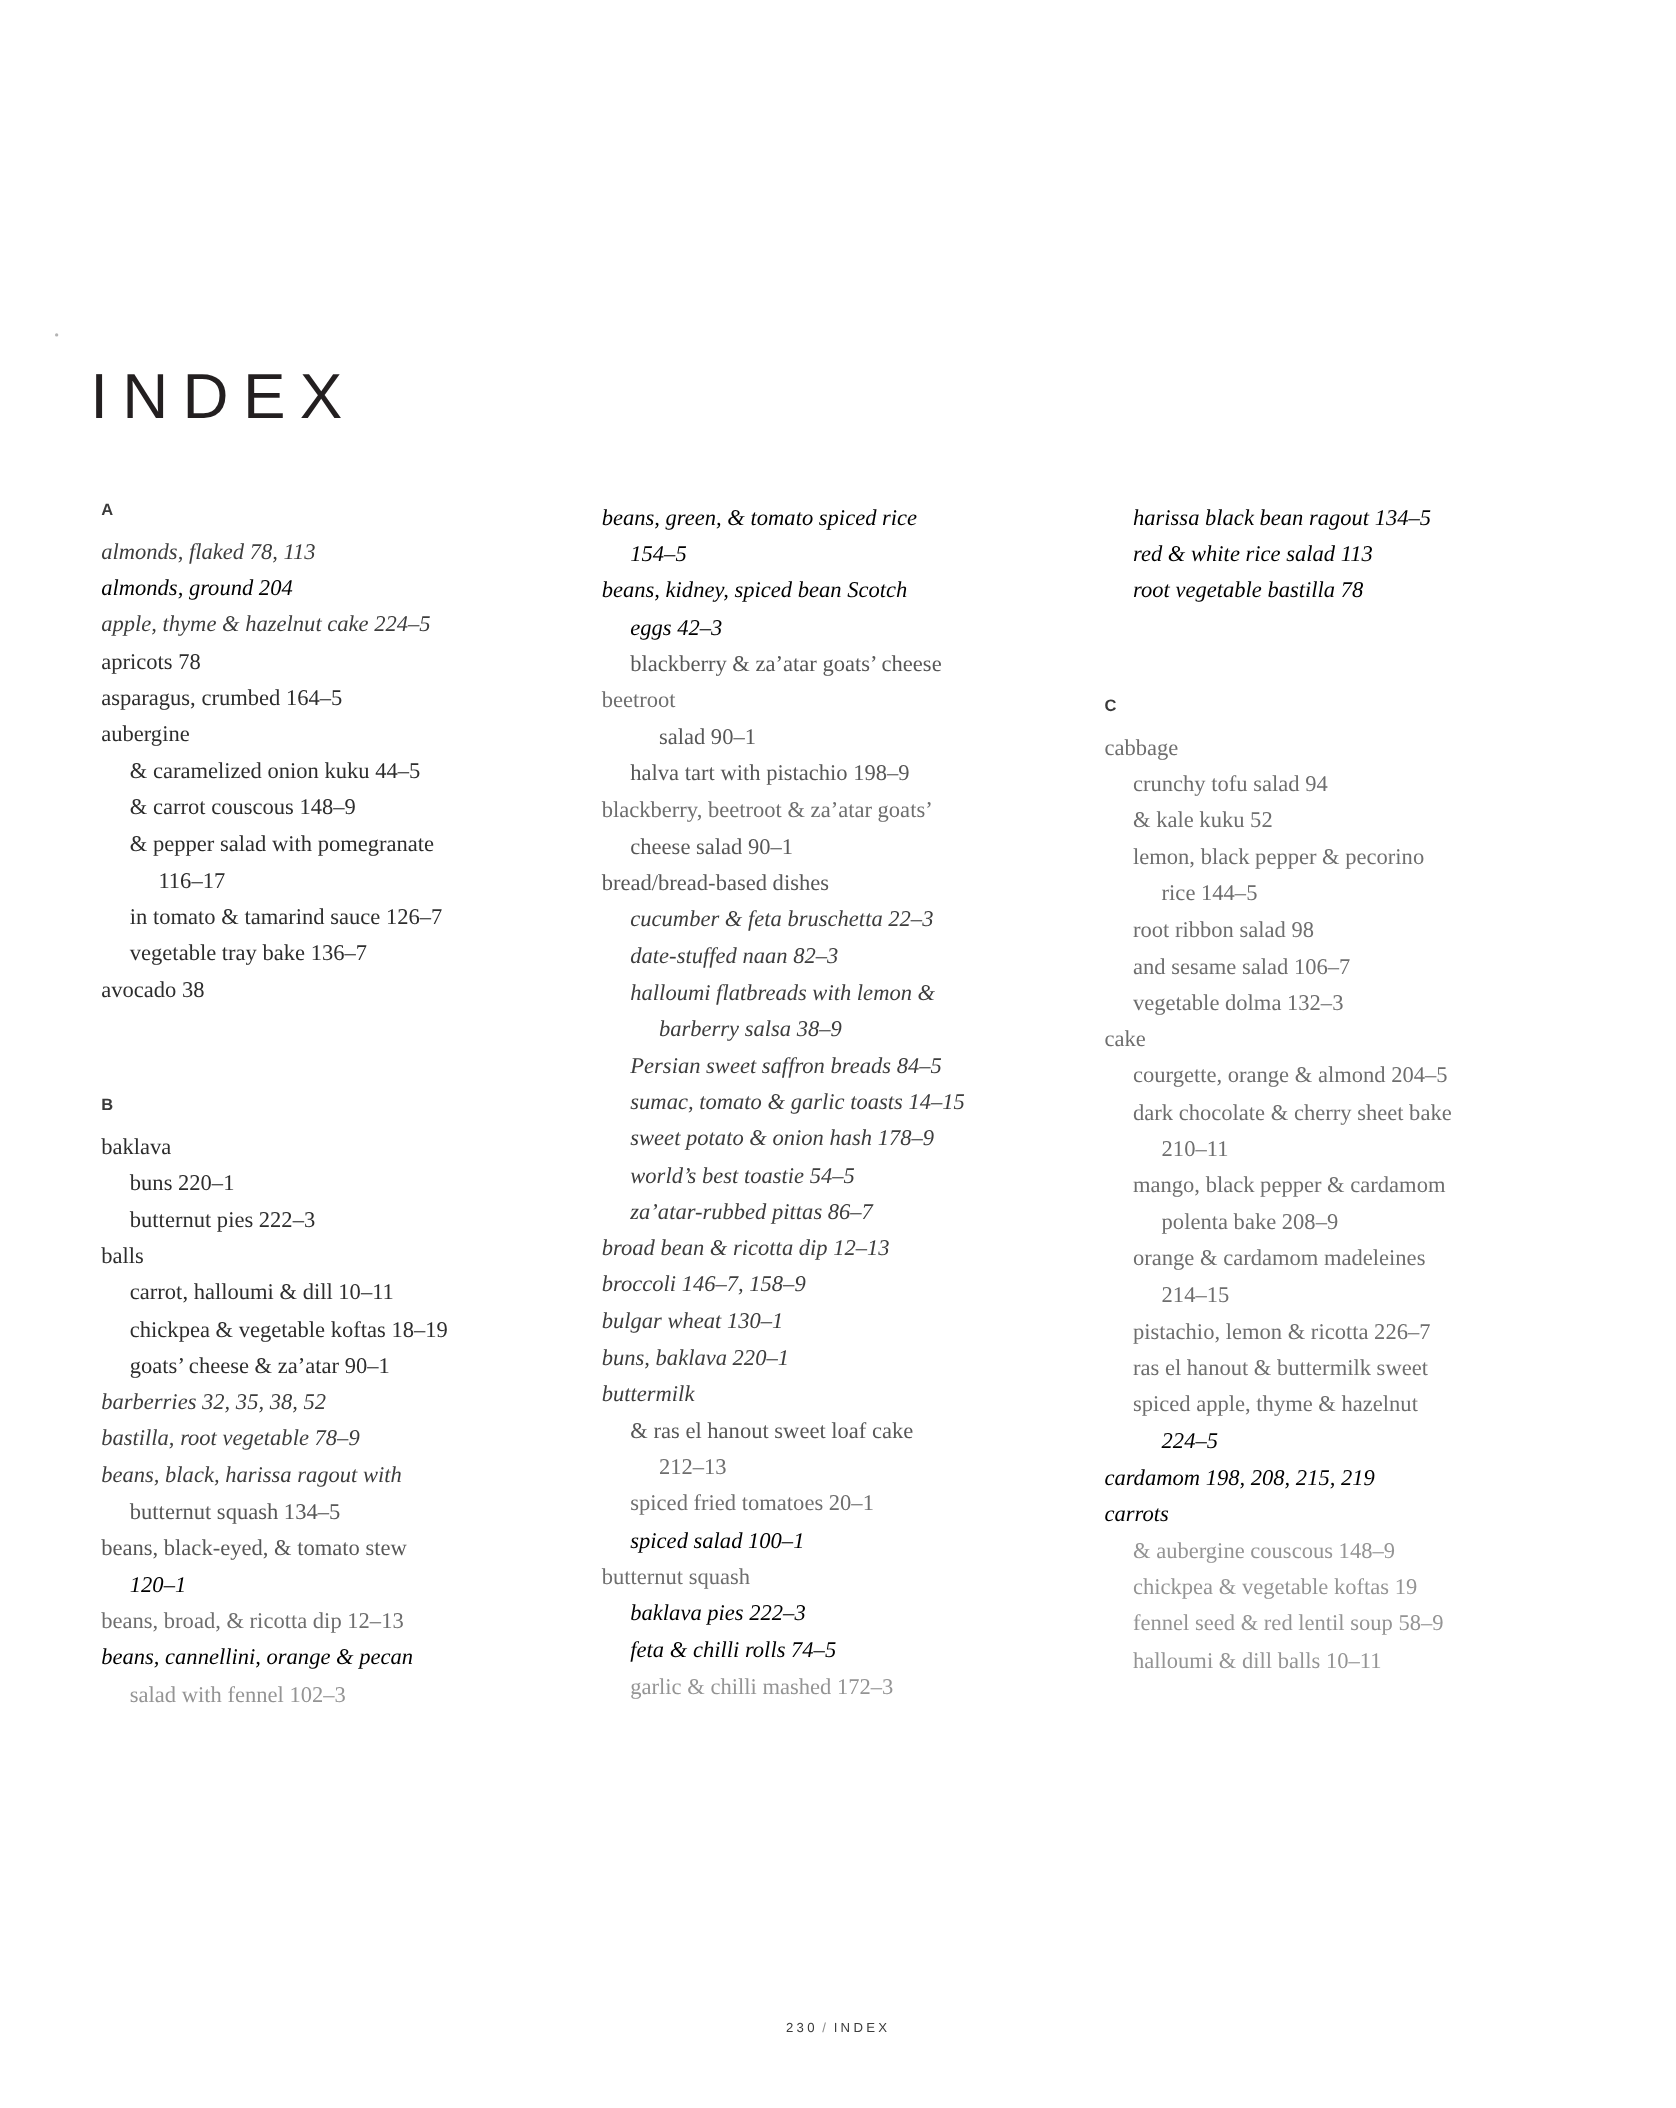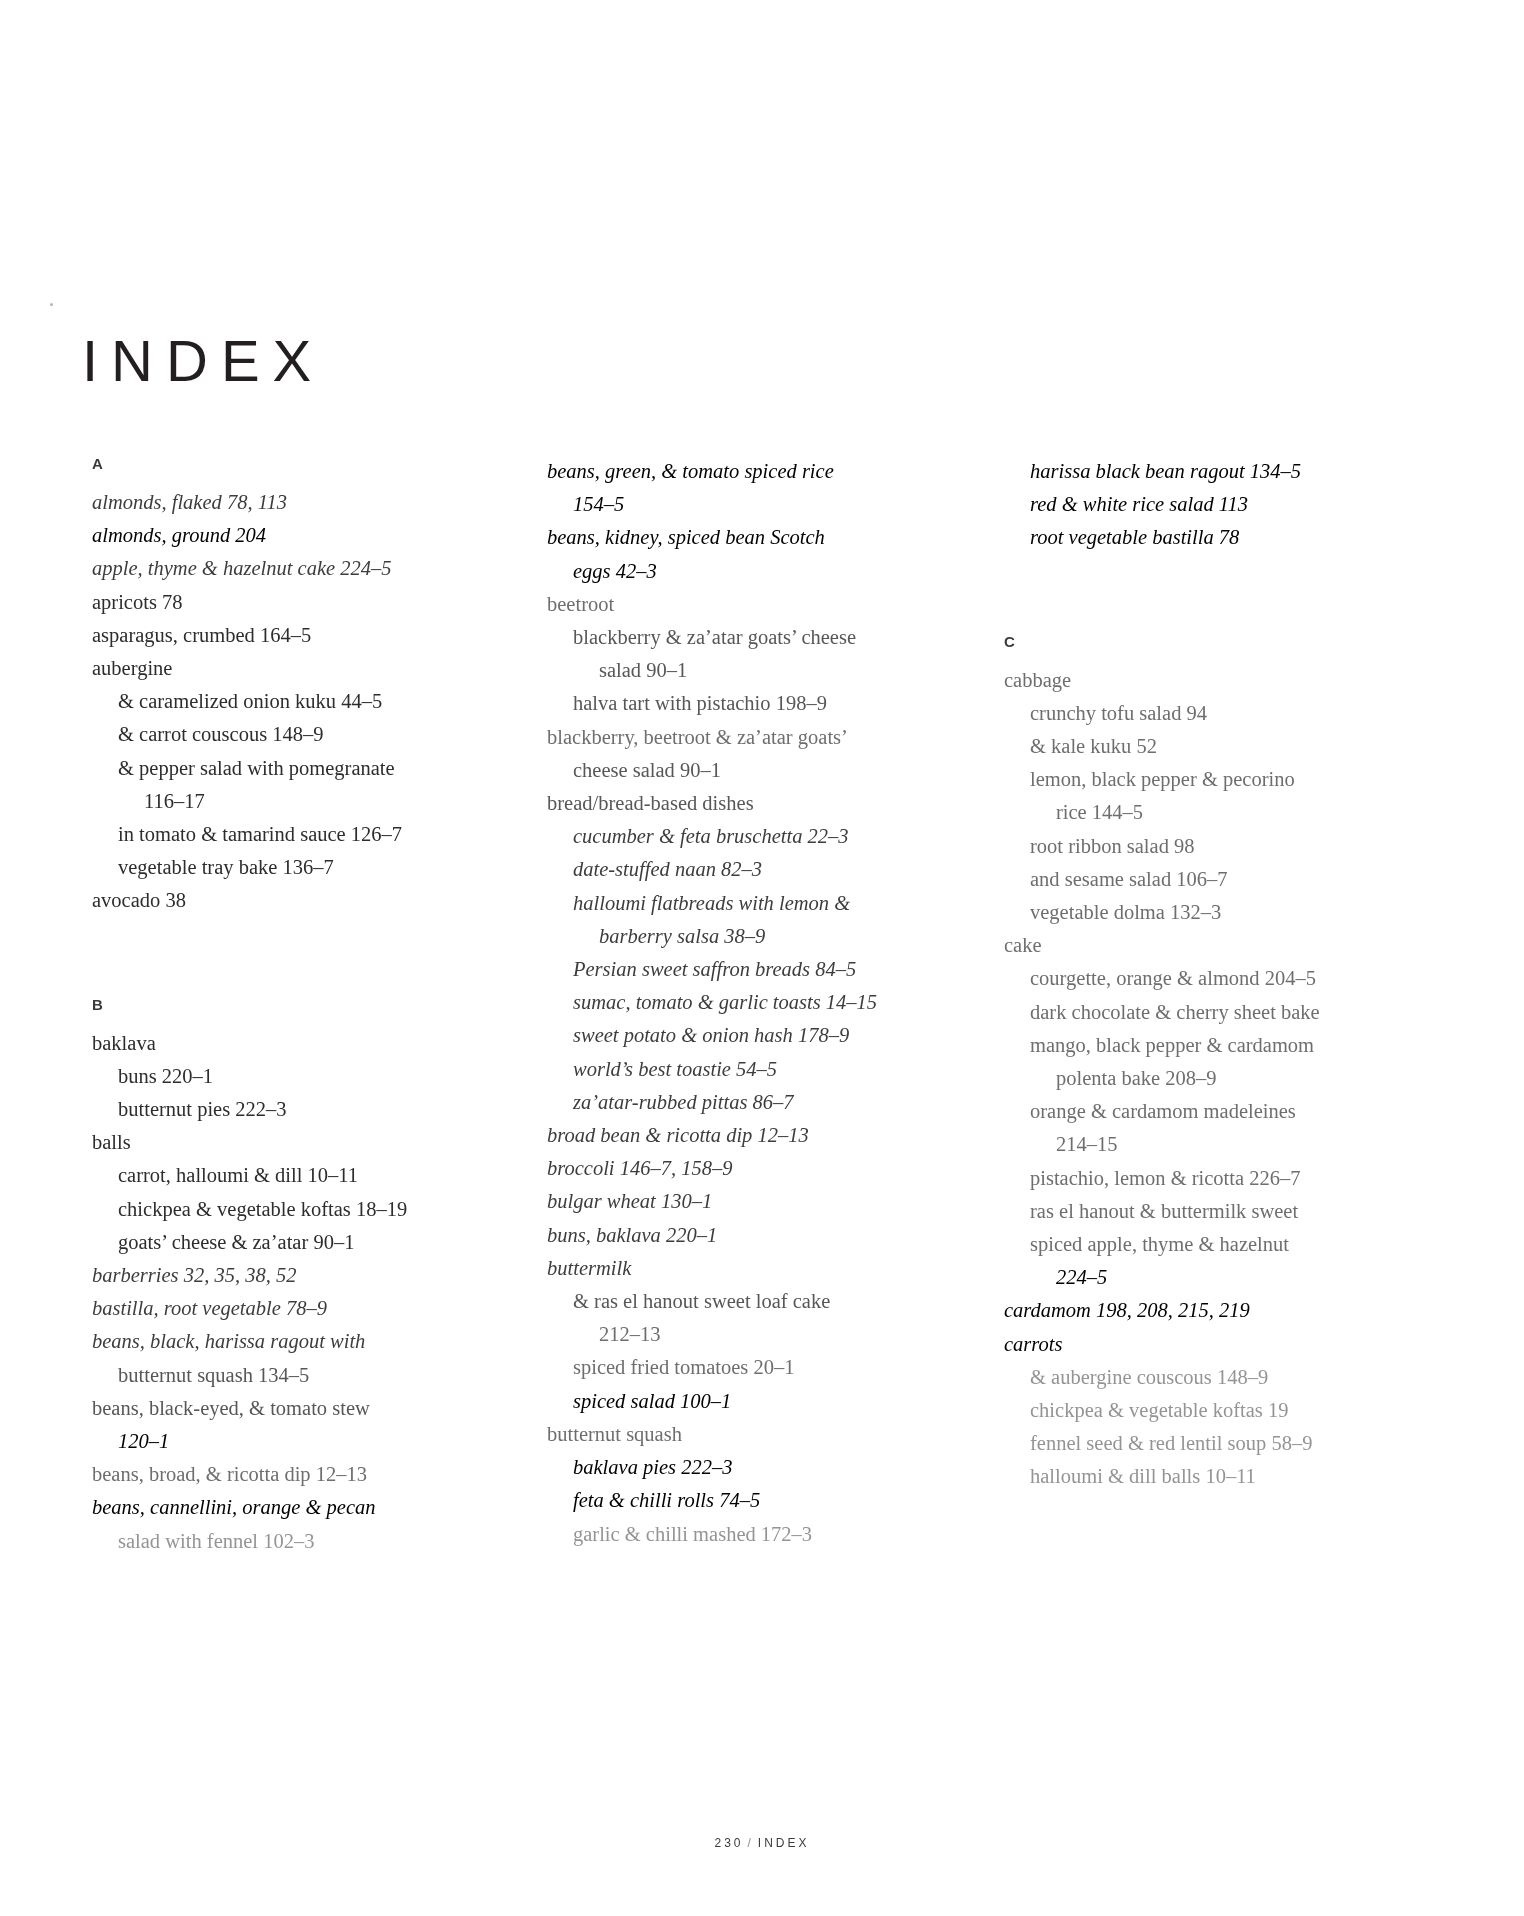--- a/index.html
+++ b/index.html
@@ -148,22 +148,22 @@
         <div class="entry cont0 f40">salad with fennel  102–3</div>
       </div>
     </div>
 
     <div class="col c2">
       <div>
         <div class="entry lvl0 f50">beans, green, &amp; tomato spiced rice</div>
         <div class="entry cont0 f50">154–5</div>
         <div class="entry lvl0 f50">beans, kidney, spiced bean Scotch</div>
         <div class="entry cont0 f50">eggs  42–3</div>
+        <div class="entry lvl1 f75">blackberry &amp; za’atar goats’ cheese</div>
         <div class="entry lvl0 f60">beetroot</div>
-        <div class="entry lvl1 f75">blackberry &amp; za’atar goats’ cheese</div>
         <div class="entry lvl2 f75">salad  90–1</div>
         <div class="entry lvl1 f75">halva tart with pistachio  198–9</div>
         <div class="entry lvl0 f60">blackberry, beetroot &amp; za’atar goats’</div>
         <div class="entry cont0 f75">cheese salad  90–1</div>
         <div class="entry lvl0 f75">bread/bread-based dishes</div>
         <div class="entry lvl1 f90">cucumber &amp; feta bruschetta  22–3</div>
         <div class="entry lvl1 f90">date-stuffed naan  82–3</div>
         <div class="entry lvl1 f90">halloumi flatbreads with lemon &amp;</div>
         <div class="entry lvl2 f90">barberry salsa  38–9</div>
         <div class="entry lvl1 f90">Persian sweet saffron breads  84–5</div>
@@ -200,20 +200,21 @@
         <div class="entry lvl1 f60">crunchy tofu salad  94</div>
         <div class="entry lvl1 f60">&amp; kale kuku  52</div>
         <div class="entry lvl1 f60">lemon, black pepper &amp; pecorino</div>
         <div class="entry lvl2 f60">rice  144–5</div>
         <div class="entry lvl1 f60">root ribbon salad  98</div>
         <div class="entry lvl1 f60">and sesame salad  106–7</div>
         <div class="entry lvl1 f60">vegetable dolma  132–3</div>
         <div class="entry lvl0 f60">cake</div>
         <div class="entry lvl1 f60">courgette, orange &amp; almond  204–5</div>
         <div class="entry lvl1 f60">dark chocolate &amp; cherry sheet bake</div>
+        <div class="entry lvl2 f60">210–11</div>
         <div class="entry lvl1 f60">mango, black pepper &amp; cardamom</div>
         <div class="entry lvl2 f60">polenta bake  208–9</div>
         <div class="entry lvl1 f60">orange &amp; cardamom madeleines</div>
         <div class="entry lvl2 f60">214–15</div>
         <div class="entry lvl1 f60">pistachio, lemon &amp; ricotta  226–7</div>
         <div class="entry lvl1 f60">ras el hanout &amp; buttermilk sweet</div>
         <div class="entry lvl1 f60">spiced apple, thyme &amp; hazelnut</div>
         <div class="entry lvl2 f50">224–5</div>
         <div class="entry lvl0 f50">cardamom  198, 208, 215, 219</div>
         <div class="entry lvl0 f50">carrots</div>

